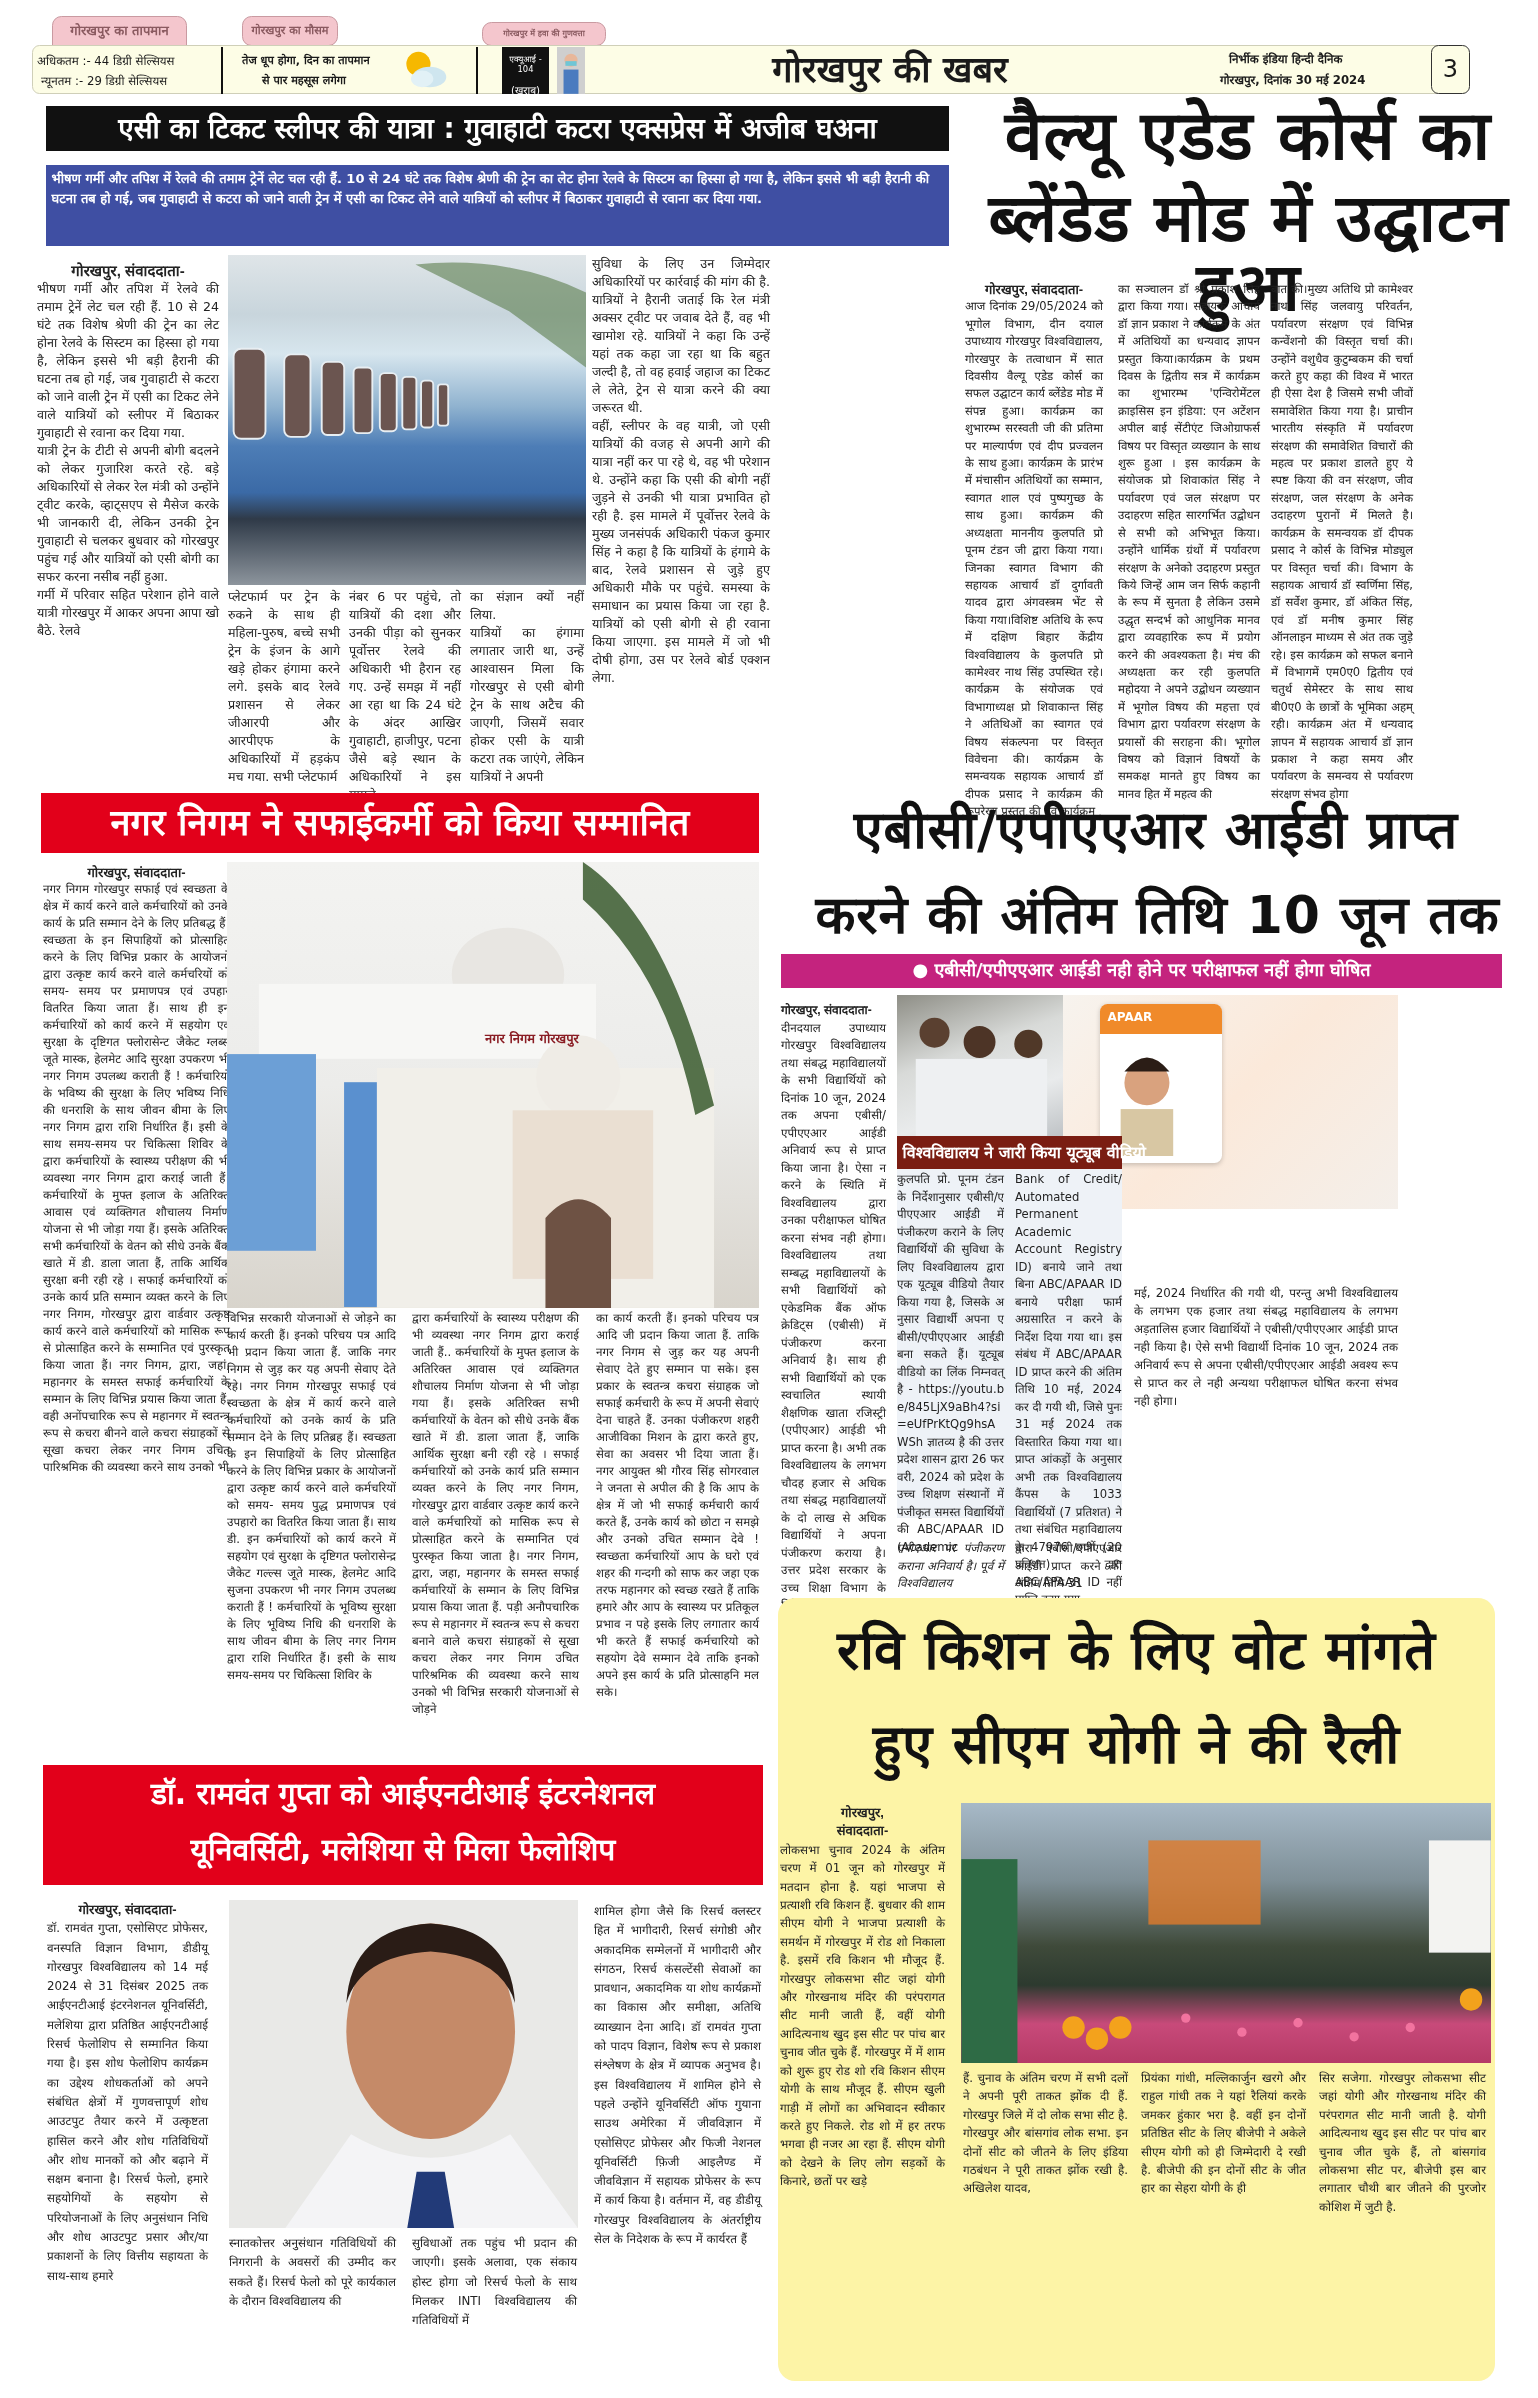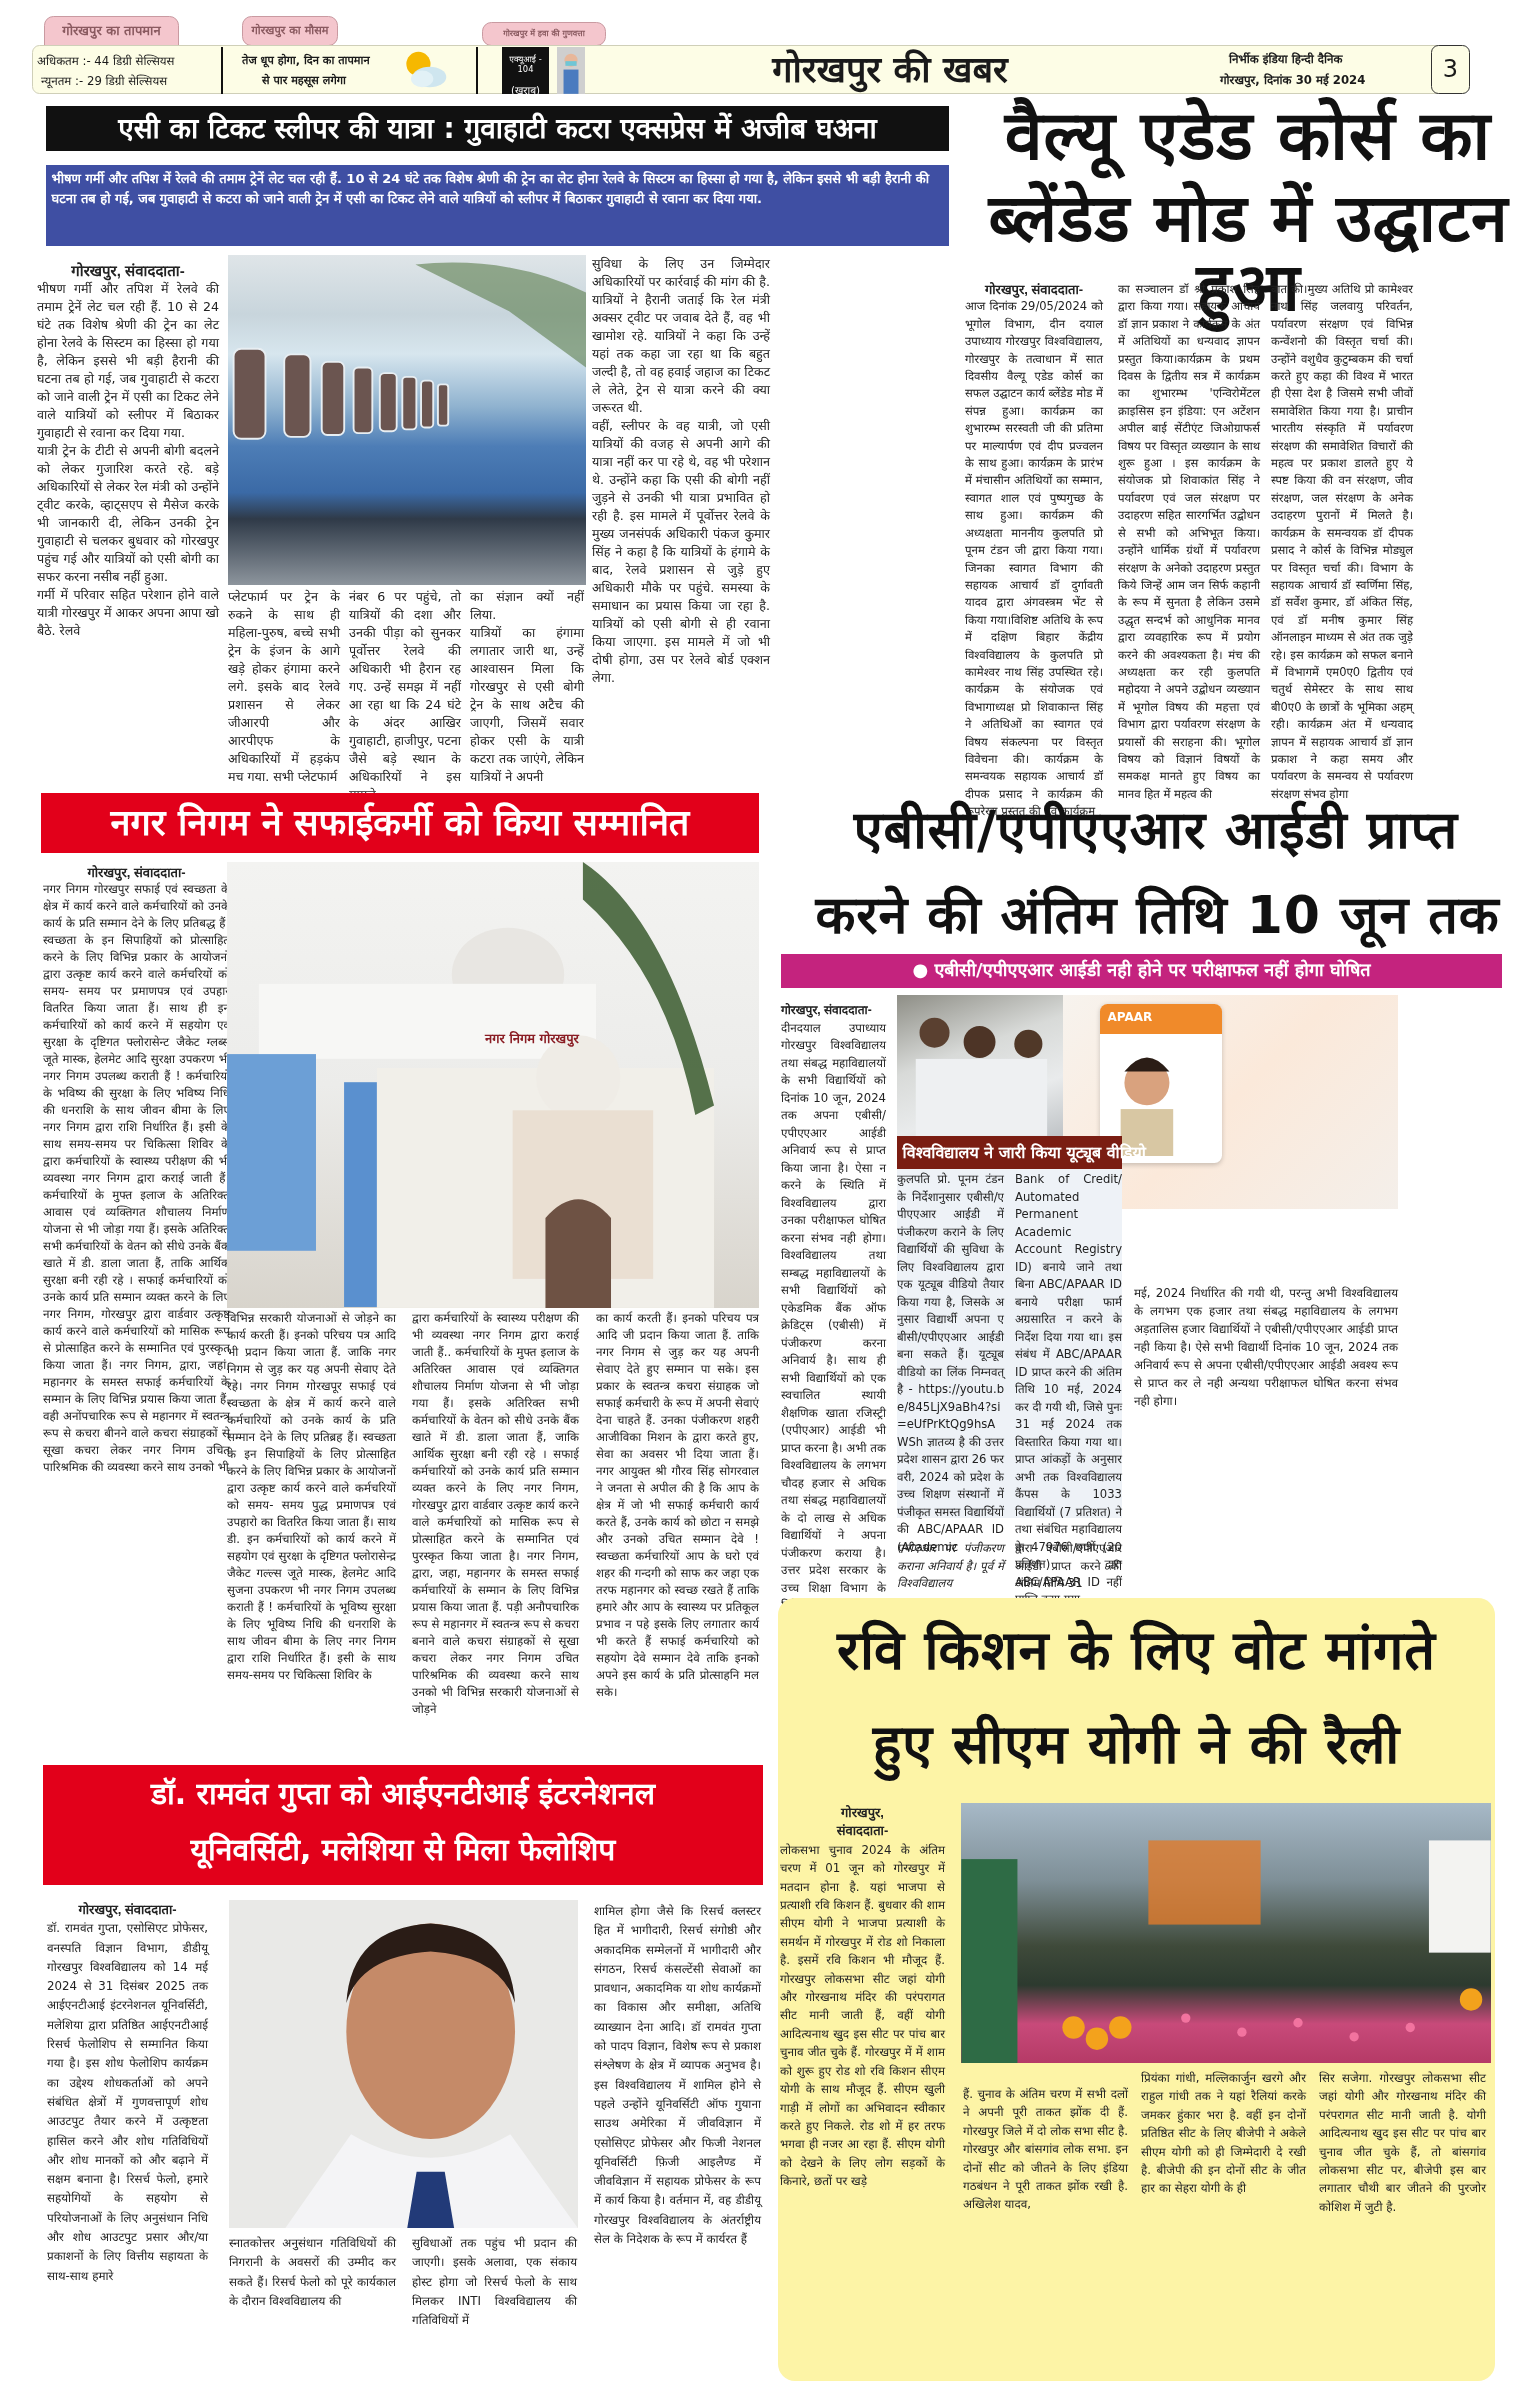--- a/index.html
+++ b/index.html
@@ -22,21 +22,21 @@
   .hl-red { background: #e2001a; color: #fff; font-weight: bold; text-align: center; }
   .hl-magenta { background: #c4237e; color: #fff; font-size: 18px; line-height: 32px; font-weight: bold; text-align: center; }
   .photo { position: absolute; overflow: hidden; }
   .caption-brown { background: #7a1d12; color: #fff; font-weight: bold; font-size: 20.6px; line-height: 32px; padding-left: 5.6px; white-space: nowrap; }
   .grey-box { background: #eef2f7; }
   .yellow-panel { background: #fdf4a6; border-radius: 17px; }
 </style>
 </head>
 <body>
 
-<div class="pill" style="left:44px;top:16px;width:135px;height:40px;line-height:28px;">गोरखपुर का तापमान</div>
+<div class="pill" style="left:52px;top:16px;width:135px;height:40px;line-height:28px;">गोरखपुर का तापमान</div>
 <div class="pill" style="left:242px;top:16px;width:96px;height:30px;line-height:28px;font-size:11.2px;">गोरखपुर का मौसम</div>
 <div class="pill" style="left:482px;top:22px;width:124px;height:24px;line-height:22.5px;font-size:8px;">गोरखपुर में हवा की गुणवत्ता</div>
 
 <div class="mast-bar"></div>
 <div class="abs temp-line" style="left:37px;top:52px;">अधिकतम :- 44 डिग्री सेल्सियस</div>
 <div class="abs temp-line" style="left:41px;top:72px;">न्यूनतम :- 29 डिग्री सेल्सियस</div>
 <div class="abs" style="left:221px;top:47px;width:1.9px;height:47px;background:#111;"></div>
 <div class="abs" style="left:242px;top:52px;font-size:11.2px;font-weight:bold;white-space:nowrap;">तेज धूप होगा, दिन का तापमान</div>
 <div class="abs" style="left:262px;top:72px;font-size:11.2px;font-weight:bold;white-space:nowrap;">से पार महसूस लगेगा</div>
 <div class="abs" style="left:398px;top:47px;width:52px;height:45px;">
@@ -210,16 +210,16 @@
     <g fill="#f2739f">
         <circle cx="240" cy="230" r="5"></circle>
         <circle cx="300" cy="245" r="5"></circle>
         <circle cx="360" cy="235" r="5"></circle>
         <circle cx="420" cy="250" r="5"></circle>
         <circle cx="480" cy="240" r="5"></circle>
       </g>
     <rect x="200" y="40" width="120" height="90" fill="#e07a2a" opacity=".8"></rect>
   </svg>
 </div>
-<div class="abs body-text" style="left:963px;top:2069px;width:165px;font-size:11.8px;line-height:18.4px;margin-top:16px;">हैं. चुनाव के अंतिम चरण में सभी दलों ने अपनी पूरी ताकत झोंक दी हैं. गोरखपुर जिले में दो लोक सभा सीट है. गोरखपुर और बांसगांव लोक सभा. इन दोनों सीट को जीतने के लिए इंडिया गठबंधन ने पूरी ताकत झोंक रखी है. अखिलेश यादव,</div>
+<div class="abs body-text" style="left:963px;top:2069px;width:165px;font-size:11.8px;line-height:18.4px;">हैं. चुनाव के अंतिम चरण में सभी दलों ने अपनी पूरी ताकत झोंक दी हैं. गोरखपुर जिले में दो लोक सभा सीट है. गोरखपुर और बांसगांव लोक सभा. इन दोनों सीट को जीतने के लिए इंडिया गठबंधन ने पूरी ताकत झोंक रखी है. अखिलेश यादव,</div>
 <div class="abs body-text" style="left:1141px;top:2069px;width:165px;font-size:11.8px;line-height:18.4px;">प्रियंका गांधी, मल्लिकार्जुन खरगे और राहुल गांधी तक ने यहां रैलियां करके जमकर हुंकार भरा है. वहीं इन दोनों प्रतिष्ठित सीट के लिए बीजेपी ने अकेले सीएम योगी को ही जिम्मेदारी दे रखी है. बीजेपी की इन दोनों सीट के जीत हार का सेहरा योगी के ही</div>
 <div class="abs body-text" style="left:1319px;top:2069px;width:167px;font-size:11.8px;line-height:18.4px;">सिर सजेगा. गोरखपुर लोकसभा सीट जहां योगी और गोरखनाथ मंदिर की परंपरागत सीट मानी जाती है. योगी आदित्यनाथ खुद इस सीट पर पांच बार चुनाव जीत चुके हैं, तो बांसगांव लोकसभा सीट पर, बीजेपी इस बार लगातार चौथी बार जीतने की पुरजोर कोशिश में जुटी है.</div>
 
 
 </body></html>

